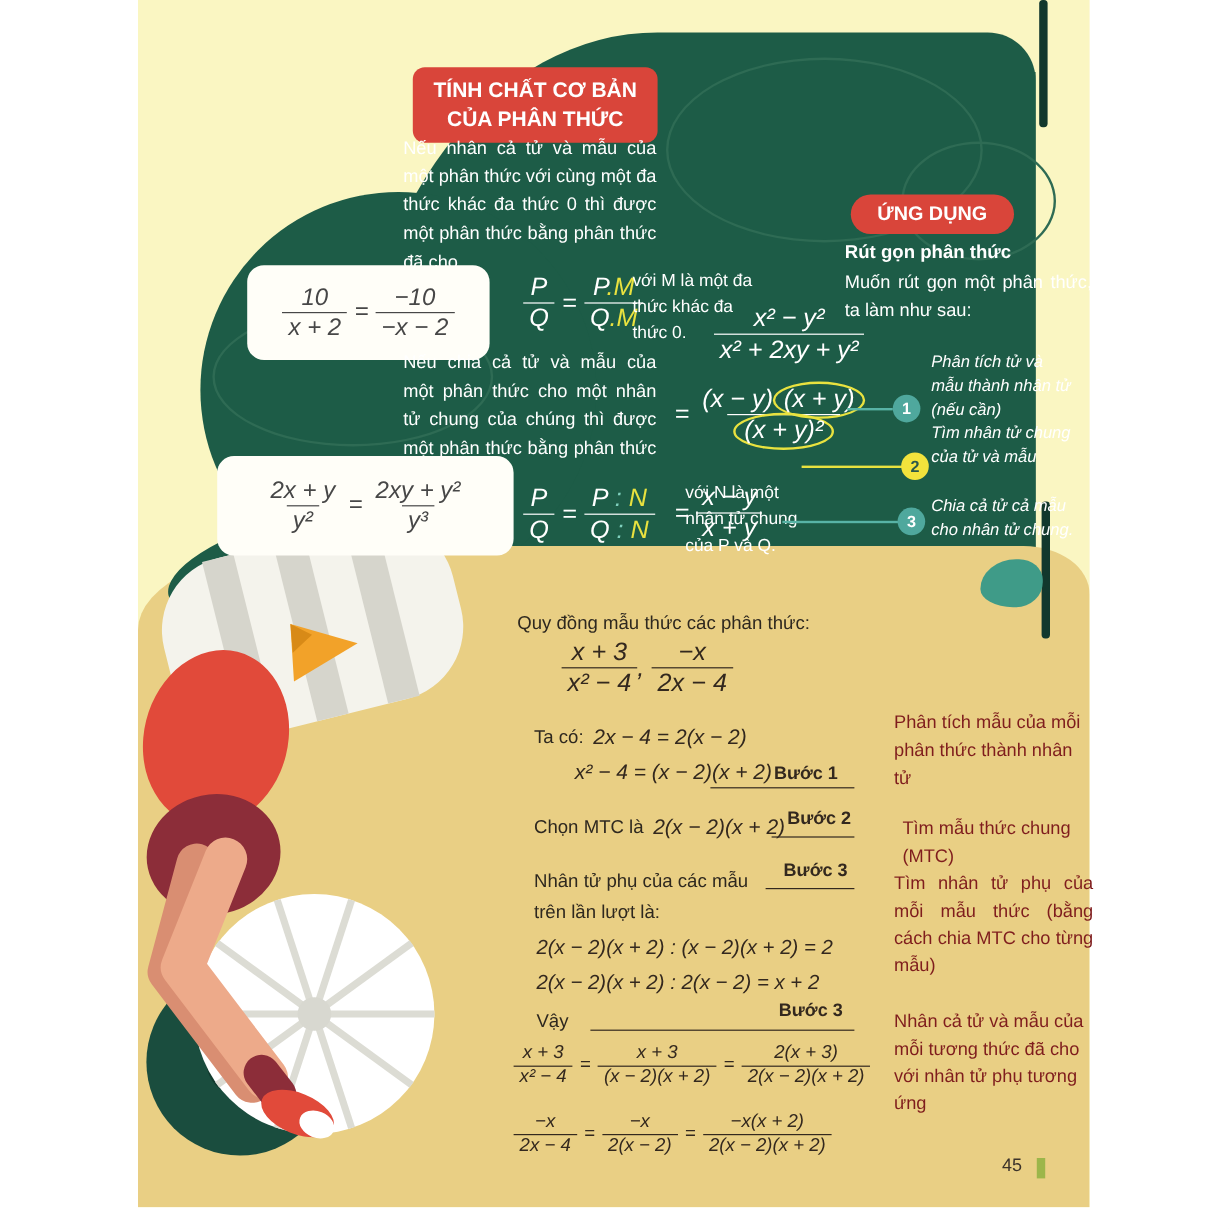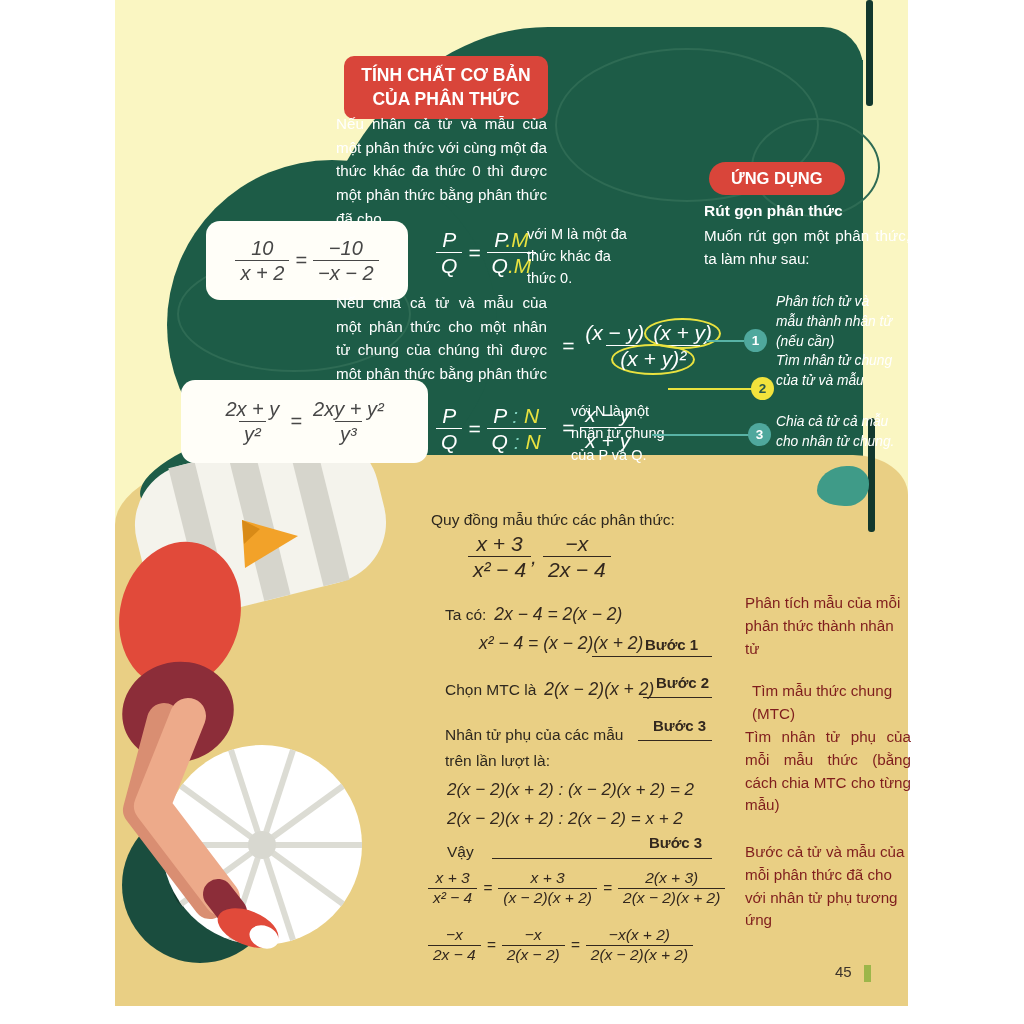--- a/index.html
+++ b/index.html
@@ -180,20 +180,26 @@
   </div>
 
   <div class="note" style="left:531px;top:401px;width:114px;margin-left:40px;">với N là một nhân tử chung của P và Q.</div>
 
   <div class="badge-pill">
     <span>ỨNG DỤNG</span>
   </div>
   <div class="subtitle">Rút gọn phân thức</div>
   <div class="intro">Muốn rút gọn một phân thức, ta làm như sau:</div>
 
+  <div class="whitemath mrow math" style="left:560px;top:253px;width:195px;justify-content:center;">
+    <span class="frac">
+      <span class="num">x² − y²</span>
+      <span class="den">x² + 2xy + y²</span>
+    </span>
+  </div>
 
   <div class="whitemath mrow math" style="left:556px;top:320px;">
     <span class="eq">=</span>
     <span class="frac">
       <span class="num"><span>(x − y)</span><span class="circ">(x + y)</span></span>
       <span class="den"><span class="circ">(x + y)²</span></span>
     </span>
   </div>
 
   <div class="whitemath mrow math" style="left:556px;top:402px;">
@@ -288,18 +294,18 @@
     <span class="eq">=</span>
     <span class="frac">
       <span class="num">−x(x + 2)</span>
       <span class="den">2(x − 2)(x + 2)</span>
     </span>
   </div>
 
   <div class="rnote" style="left:705px;top:592px;width:162px;">Phân tích mẫu của mỗi phân thức thành nhân tử</div>
   <div class="rnote" style="left:712px;top:680px;width:152px;">Tìm mẫu thức chung (MTC)</div>
   <div class="rnote" style="left:705px;top:726px;width:166px;text-align:justify;">Tìm nhân tử phụ của mỗi mẫu thức (bằng cách chia MTC cho từng mẫu)</div>
-  <div class="rnote" style="left:705px;top:841px;width:172px;">Bước cả tử và mẫu của mỗi phân thức đã cho với nhân tử phụ tương ứng</div>
+  <div class="rnote" style="left:705px;top:841px;width:172px;">Nhân cả tử và mẫu của mỗi tương thức đã cho với nhân tử phụ tương ứng</div>
 
   <div class="pageno">45</div>
   <div class="pagebar"></div>
 
 </div>
 
 </body></html>

